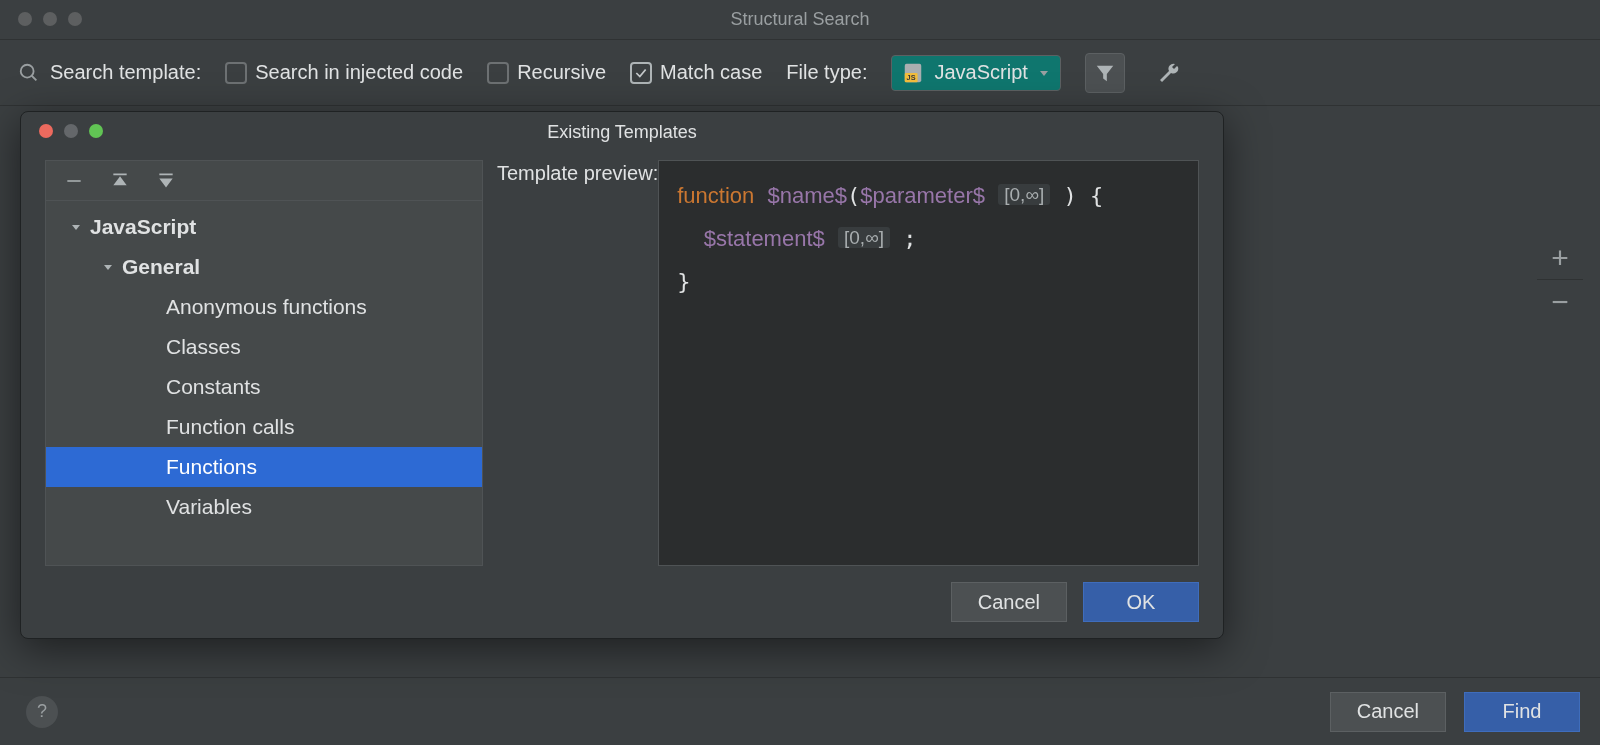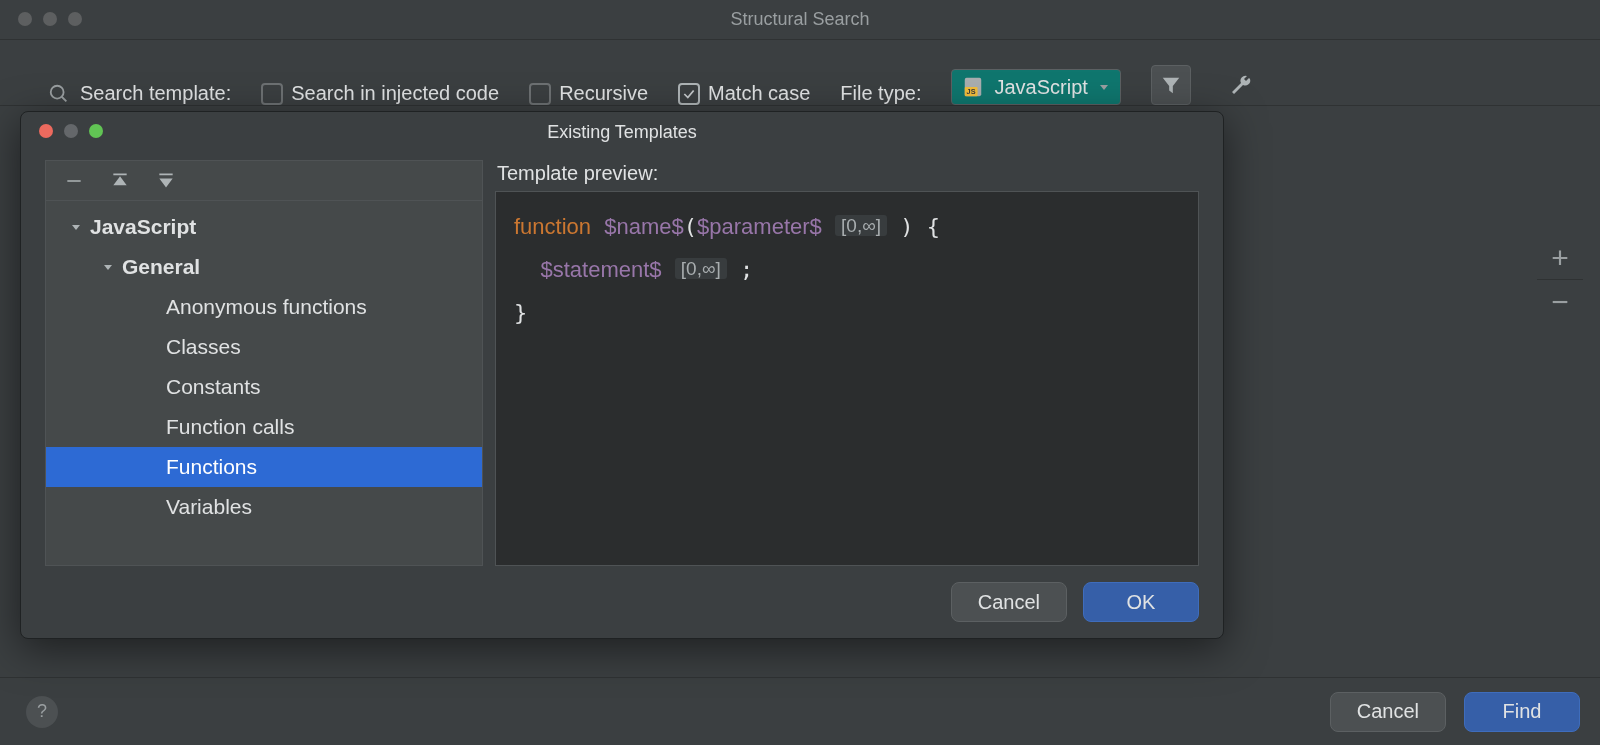--- a/index.html
+++ b/index.html
@@ -25,62 +25,62 @@
   body{background:var(--bg-app);color:var(--fg);width:1600px;height:745px;position:relative;overflow:hidden}
 
   
   .outer{position:absolute;inset:0;display:flex;flex-direction:column}
   .outer-titlebar{height:40px;display:flex;align-items:center;justify-content:center;border-bottom:1px solid var(--border-dark);position:relative}
   .traffic{position:absolute;left:18px;top:12px;display:flex;gap:11px}
   .dot{width:14px;height:14px;border-radius:50%}
   .outer-title{color:var(--fg-dim);font-size:18px}
 
   
-  .top-row{height:66px;display:flex;align-items:flex-end;gap:30px;padding:0 10px 0 48px;border-bottom:1px solid var(--border-dark)}
+  .top-row{height:66px;display:flex;align-items:center;gap:24px;padding:0 10px 0 18px;border-bottom:1px solid var(--border-dark)}
   .search-label-wrap{display:flex;align-items:center;gap:10px;color:var(--fg-bright);font-size:20px}
   .chk{width:22px;height:22px;border:2px solid #6d7173;border-radius:4px;display:flex;align-items:center;justify-content:center;flex-shrink:0}
   .chk.checked{border-color:#aeb4b6}
   .chk.checked svg{display:block}
   .chk svg{display:none}
   .chk-lbl{display:flex;align-items:center;gap:8px;font-size:20px;color:var(--fg-bright)}
   .filetype-lbl{font-size:20px;color:var(--fg-bright)}
   .filetype-drop{display:flex;align-items:center;gap:10px;background:#0f766e;border:1px solid #5c6062;border-radius:4px;padding:4px 10px 4px 10px;height:36px;font-size:20px;color:var(--fg-bright)}
   .ico-btn{width:40px;height:40px;display:flex;align-items:center;justify-content:center;border:1px solid #5c6062;border-radius:4px;background:#4c5052}
   .ico-btn.bare{border:none;background:none}
   .spacer{flex:1}
 
   
   .right-tools{position:absolute;right:12px;top:130px;width:56px;display:flex;flex-direction:column;align-items:center}
   .right-tools .tool{width:46px;height:44px;display:flex;align-items:center;justify-content:center;color:var(--fg-dim);font-size:30px;border-bottom:1px solid var(--border-dark)}
   .right-tools .tool:last-child{border-bottom:none}
 
   
   .bottom-bar{height:68px;display:flex;align-items:center;padding:0 20px 0 26px;gap:18px;border-top:1px solid var(--border-dark)}
   .help{width:32px;height:32px;border-radius:50%;background:#4c5052;color:#9a9fa1;display:flex;align-items:center;justify-content:center;font-size:18px}
-  .btn{min-width:116px;height:40px;border-radius:8px;background:var(--bg-btn);color:var(--fg-bright);font-size:20px;display:flex;align-items:center;justify-content:center;padding:0 26px;border:1px solid #5c6062}
+  .btn{min-width:116px;height:40px;border-radius:0;background:var(--bg-btn);color:var(--fg-bright);font-size:20px;display:flex;align-items:center;justify-content:center;padding:0 26px;border:1px solid #5c6062}
   .btn.primary{background:#365fa8;border-color:#3f6dbc}
 
   .outer-body{flex:1;position:relative}
 
   
   .dialog{position:absolute;left:20px;top:5px;width:1204px;height:528px;background:var(--bg-dialog);border:1px solid #1f2223;border-radius:8px;box-shadow:0 10px 40px rgba(0,0,0,.5);display:flex;flex-direction:column;overflow:hidden}
   .dlg-titlebar{height:40px;display:flex;align-items:center;justify-content:center;position:relative}
   .dlg-traffic{position:absolute;left:18px;top:12px;display:flex;gap:11px}
   .dlg-title{color:var(--fg-bright);font-size:18px}
   .dlg-body{flex:1;display:flex;gap:12px;padding:8px 24px 0 24px}
   .tree-panel{width:438px;background:var(--bg-tree);display:flex;flex-direction:column;border:1px solid #4f5355}
   .tree-toolbar{height:40px;display:flex;align-items:center;gap:26px;padding-left:18px;border-bottom:1px solid #4f5355}
   .tree{flex:1;padding-top:6px;font-size:21px;color:var(--fg-bright);overflow:auto}
   .node{height:40px;display:flex;align-items:center}
   .node .arrow{width:20px;display:flex;justify-content:center;color:var(--fg-dim);font-size:14px;margin-right:4px}
   .node.l0{padding-left:20px;font-weight:600}
   .node.l1{padding-left:52px;font-weight:700}
   .node.l2{padding-left:120px;font-weight:400}
   .node.selected{background:var(--selected);color:#fff}
-  .preview-panel{flex:1;display:flex;flex-direction:column}
+  .preview-panel{flex:1;display:flex;}
   .preview-label{font-size:20px;color:var(--fg-bright);padding:2px 0 6px 2px}
   .code{flex:1;background:var(--bg-code);border:1px solid #4f5355;padding:14px 18px;font-family:Menlo,Consolas,monospace;font-size:22px;line-height:42px;color:var(--fg-bright);white-space:pre}
   .kw{color:var(--kw)}
   .pv{color:var(--var)}
   .rng{background:var(--range-bg);color:#a8adaf;padding:0 6px;border-radius:3px;font-size:19px;position:relative;top:-2px}
   .dlg-footer{height:72px;display:flex;align-items:center;justify-content:flex-end;gap:16px;padding:0 24px}
 
   
   svg{display:block}
 </style>

